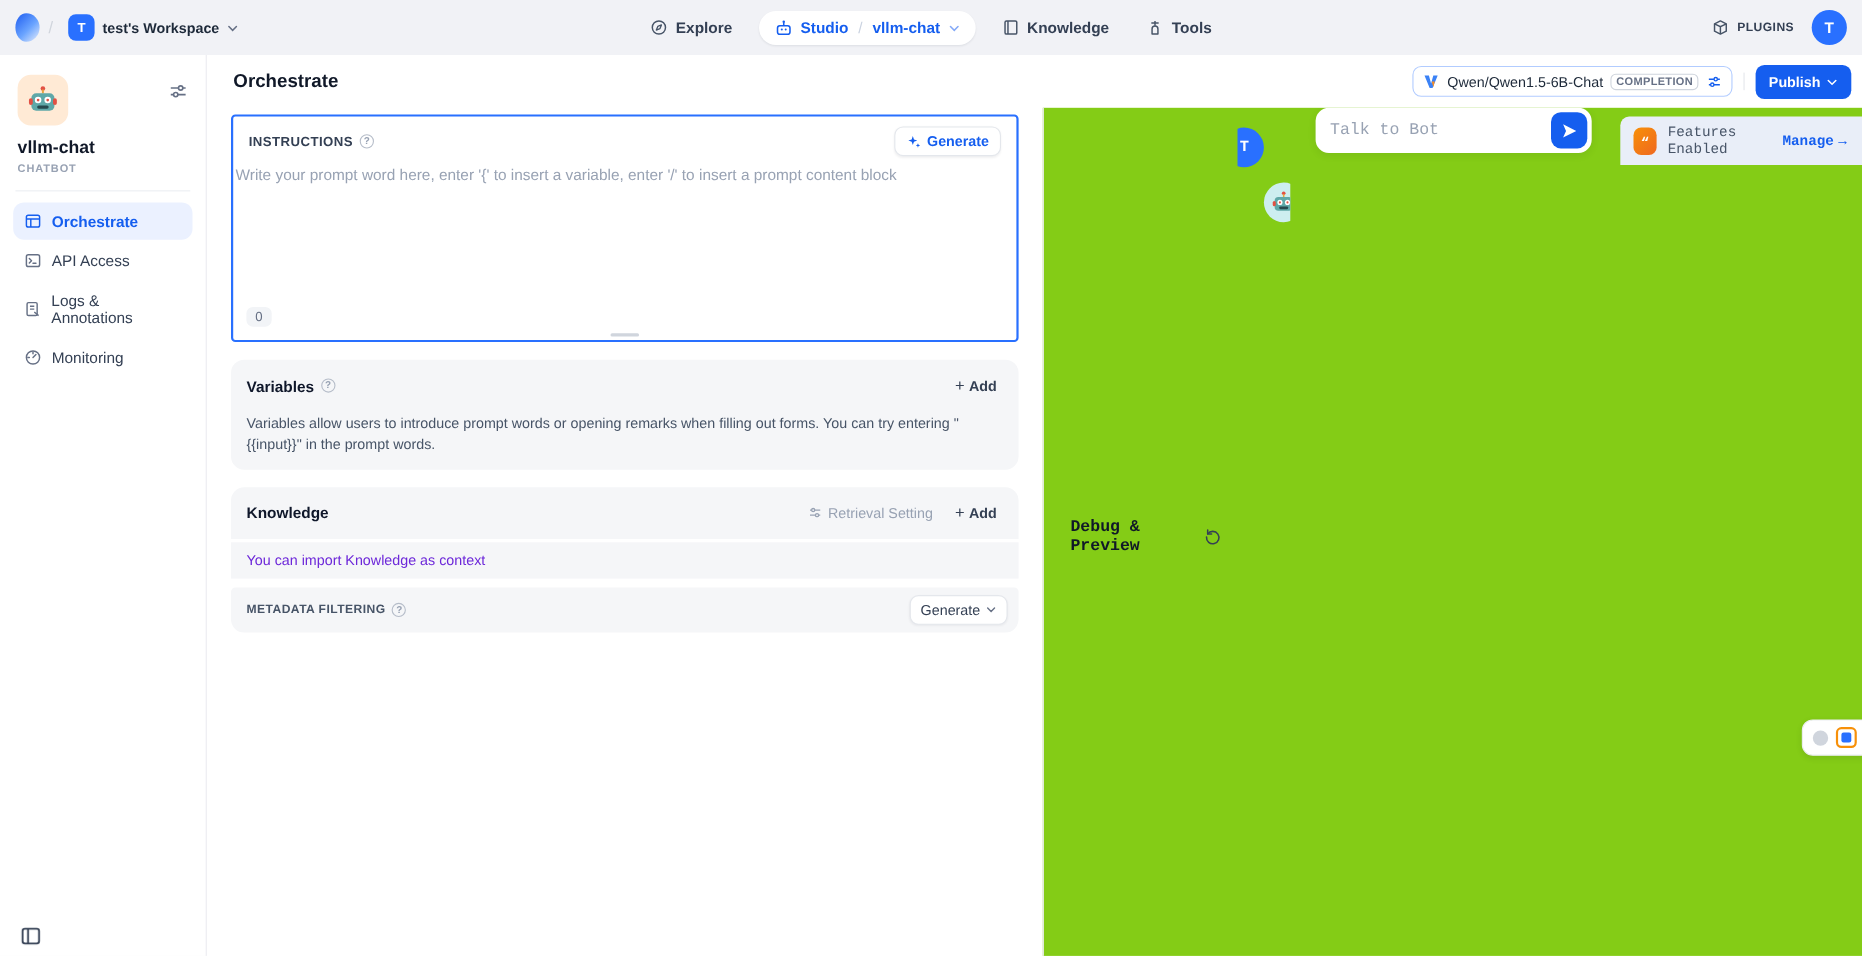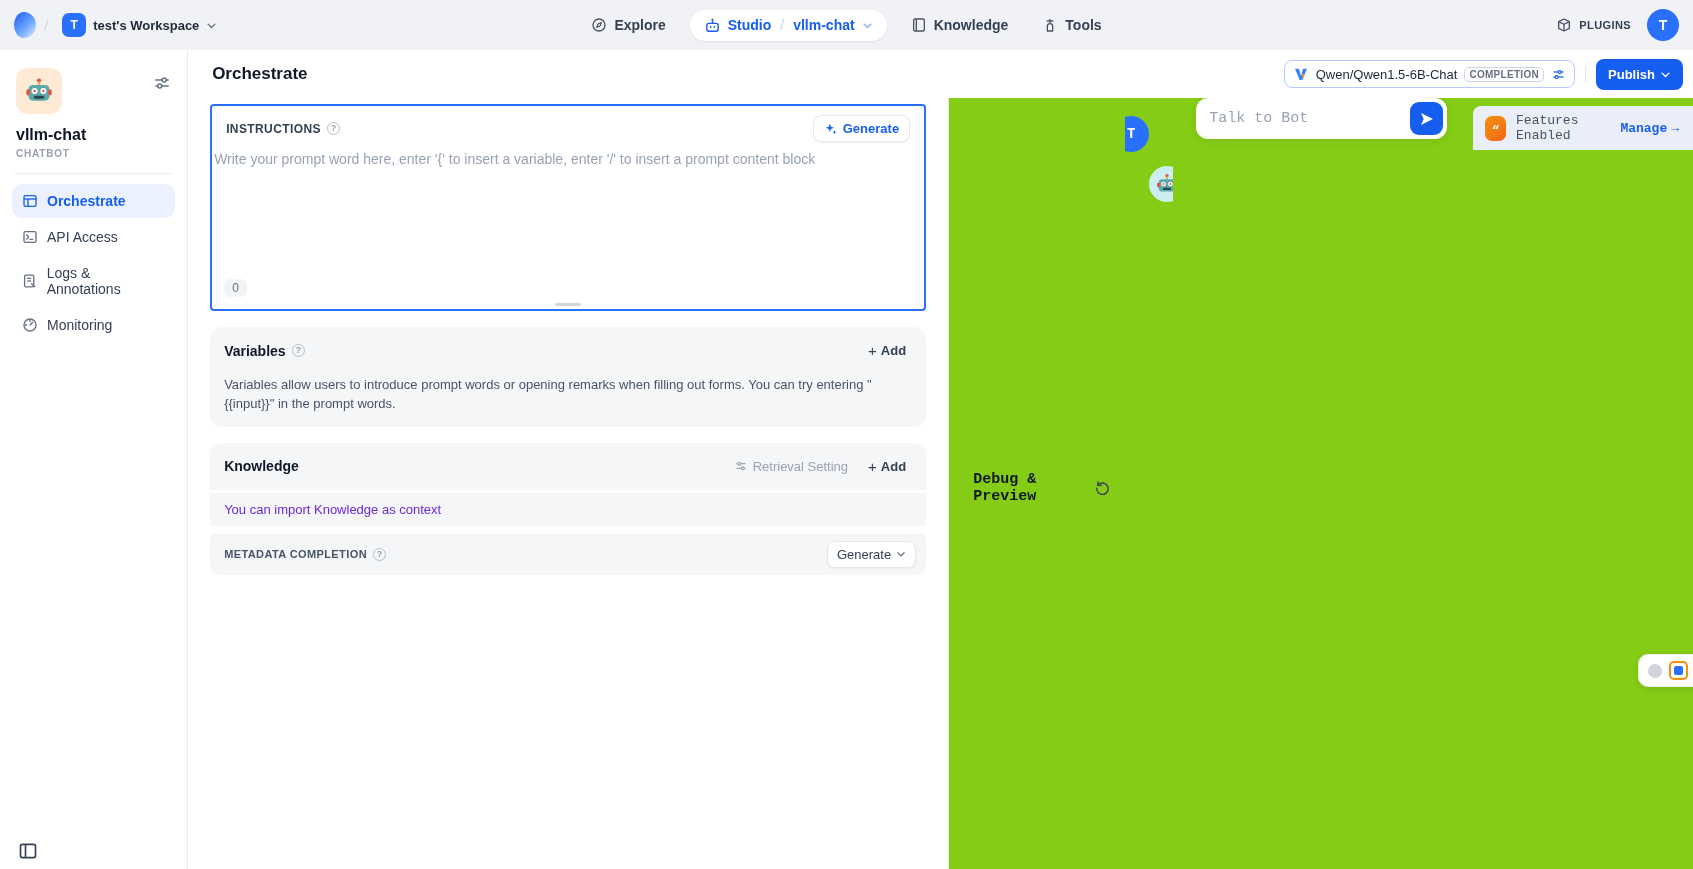--- a/index.html
+++ b/index.html
@@ -379,21 +379,21 @@
             </span>
             <span class="add-btn" style="margin-left:0">
               <span class="plus-icon"></span>
               <span>Add</span>
             </span>
           </div>
         </div>
         <div class="gray-panel kn-body">You can import Knowledge as context</div>
 
         <div class="gray-panel meta-row">
-          <span class="meta-title">METADATA COMPLETION</span>
+          <span class="meta-title">METADATA FILTERING</span>
           <span class="help-icon"></span>
           <button class="disabled-btn">
             <span>Generate</span>
             <svg width="10" height="10" viewBox="0 0 16 16">
                 <path d="M3 6l5 5 5-5" fill="none" stroke="#667085" stroke-width="2" stroke-linecap="round"></path>
               </svg>
           </button>
         </div>
       </div>
 

